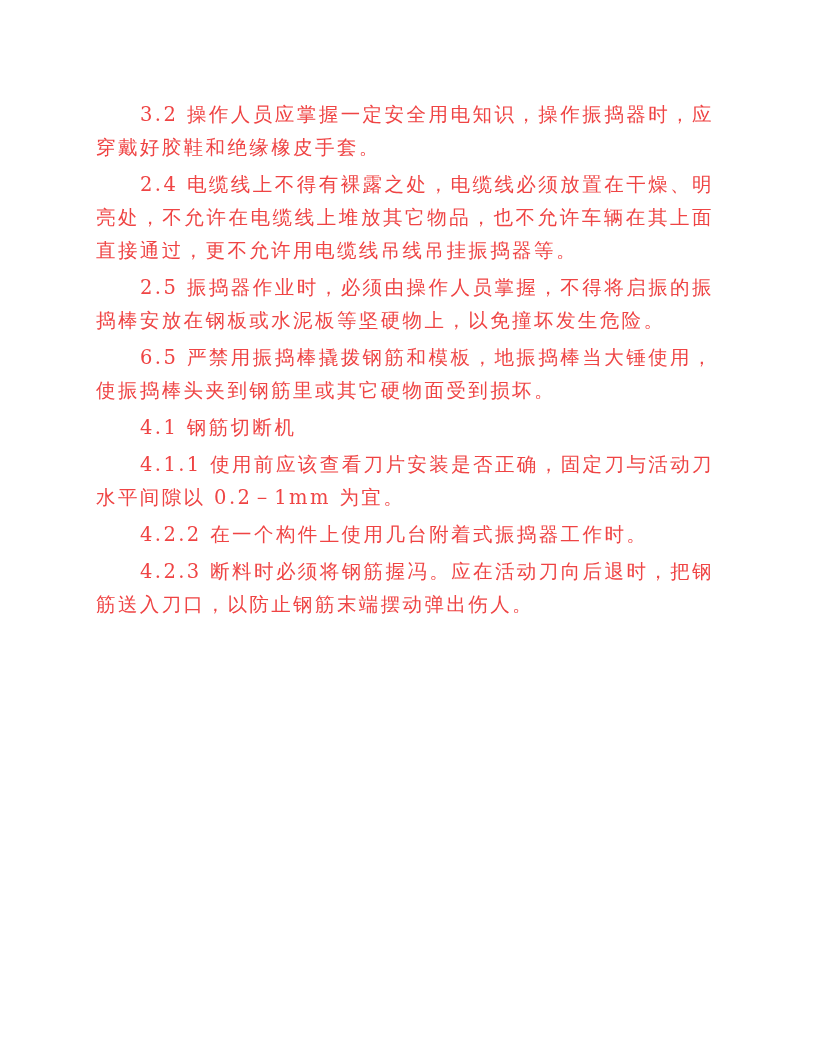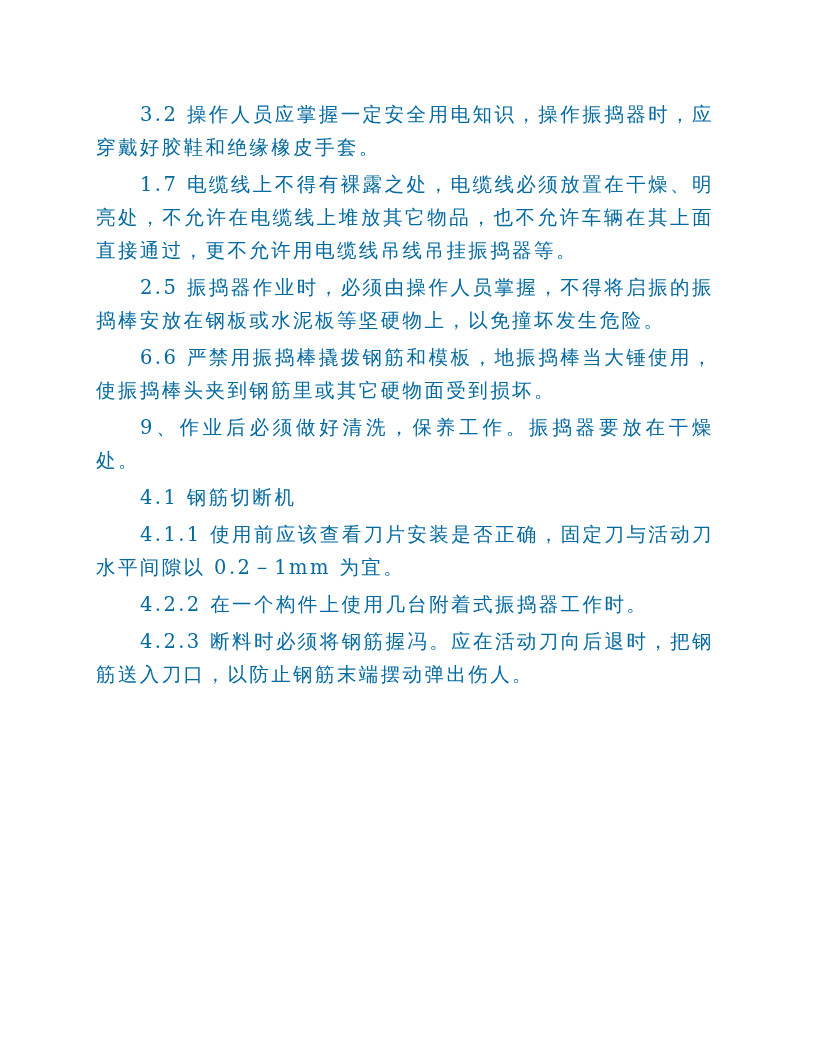--- a/index.html
+++ b/index.html
@@ -13,37 +13,36 @@
       position: relative;
       overflow: hidden;
     }
     .page {
       position: absolute;
       left: 96px;
       top: 98px;
       width: 618px;
       font-family: "DejaVu Serif", "Liberation Serif", serif;
       font-size: 19.5px;
-      color: #0369a1;
+      color: #ef4444;
       line-height: 33px;
       letter-spacing: 2.4px;
     }
     .para {
       margin: 0 0 4px 0;
       text-indent: 44px;
       text-align: justify;
       text-align-last: left;
     }
   </style>
 </head>
 <body>
 
 <div class="page">
   <p class="para">3.2 操作人员应掌握一定安全用电知识，操作振捣器时，应穿戴好胶鞋和绝缘橡皮手套。</p>
-  <p class="para">1.7 电缆线上不得有裸露之处，电缆线必须放置在干燥、明亮处，不允许在电缆线上堆放其它物品，也不允许车辆在其上面直接通过，更不允许用电缆线吊线吊挂振捣器等。</p>
+  <p class="para">2.4 电缆线上不得有裸露之处，电缆线必须放置在干燥、明亮处，不允许在电缆线上堆放其它物品，也不允许车辆在其上面直接通过，更不允许用电缆线吊线吊挂振捣器等。</p>
   <p class="para">2.5 振捣器作业时，必须由操作人员掌握，不得将启振的振捣棒安放在钢板或水泥板等坚硬物上，以免撞坏发生危险。</p>
-  <p class="para">6.6 严禁用振捣棒撬拨钢筋和模板，地振捣棒当大锤使用，使振捣棒头夹到钢筋里或其它硬物面受到损坏。</p>
-  <p class="para">9、作业后必须做好清洗，保养工作。振捣器要放在干燥处。</p>
+  <p class="para">6.5 严禁用振捣棒撬拨钢筋和模板，地振捣棒当大锤使用，使振捣棒头夹到钢筋里或其它硬物面受到损坏。</p>
   <p class="para">4.1 钢筋切断机</p>
   <p class="para">4.1.1 使用前应该查看刀片安装是否正确，固定刀与活动刀水平间隙以 0.2－1mm 为宜。</p>
   <p class="para">4.2.2 在一个构件上使用几台附着式振捣器工作时。</p>
   <p class="para">4.2.3 断料时必须将钢筋握冯。应在活动刀向后退时，把钢筋送入刀口，以防止钢筋末端摆动弹出伤人。</p>
 </div>
 
 </body></html>

